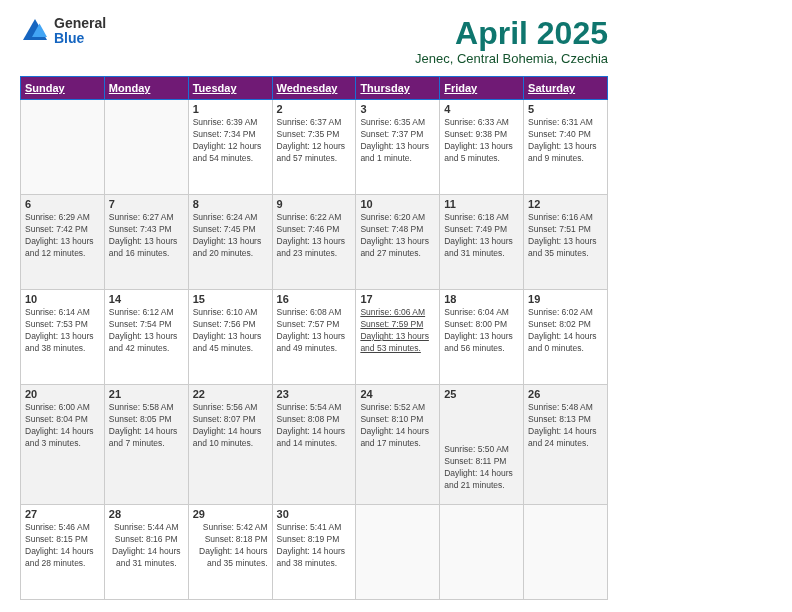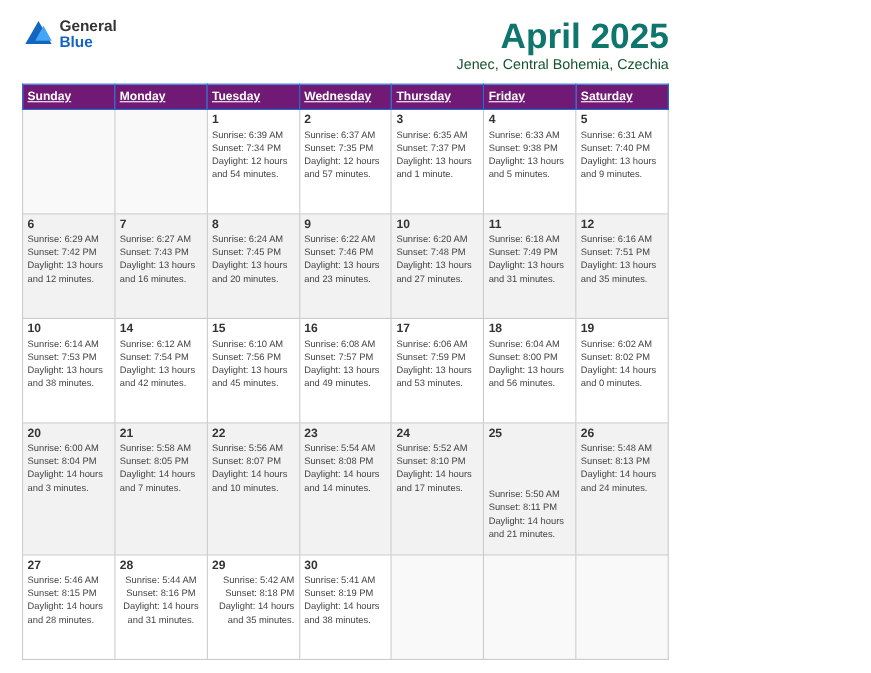--- a/index.html
+++ b/index.html
@@ -253,21 +253,21 @@
           </td>
           <td>
             <span class="day-num">16</span>
             <div class="day-info" style="white-space: pre-line;">Sunrise: 6:08 AM
 Sunset: 7:57 PM
 Daylight: 13 hours
 and 49 minutes.</div>
           </td>
           <td>
             <span class="day-num">17</span>
-            <div class="day-info" style="white-space: pre-line;">Sunrise: 6:06 AM
+            <div class="day-info" style="white-space: pre-line; text-decoration: underline;">Sunrise: 6:06 AM
 Sunset: 7:59 PM
 Daylight: 13 hours
 and 53 minutes.</div>
           </td>
           <td>
             <span class="day-num">18</span>
             <div class="day-info" style="white-space: pre-line;">Sunrise: 6:04 AM
 Sunset: 8:00 PM
 Daylight: 13 hours
 and 56 minutes.</div>

